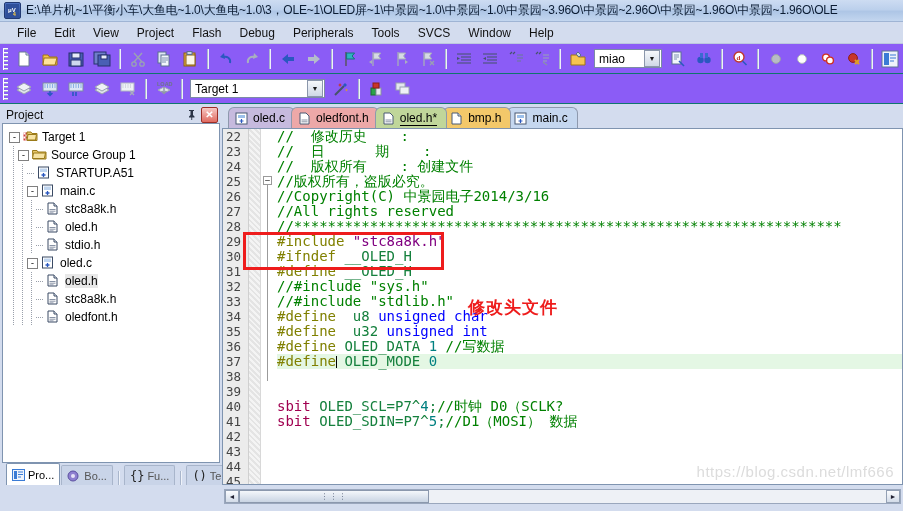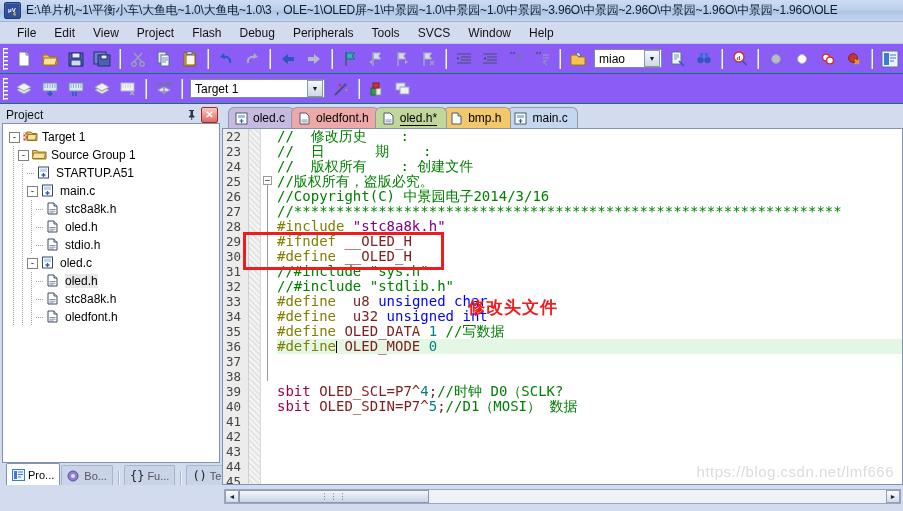--- a/index.html
+++ b/index.html
@@ -212,21 +212,21 @@
     font-family:"DejaVu Sans Mono", monospace;
     font-size:14px;color:#000;
   }
   .cl.hl{background:#e4f7e4;}
   .cmt{color:#008000;}
   .kw{color:#808000;}
   .kw2{color:#0000ff;}
   .str{color:#800080;}
   .num{color:#008080;}
   .sbit{color:#a00050;}
-  .plain{color:#7f1d1d;}
+  .plain{color:#15803d;}
   .caret{display:inline-block;width:1px;height:12px;background:#000;
     vertical-align:-2px;margin:0 -0.5px;}
 
   .redbox{
     position:absolute;border:3px solid #ee1c1c;
     pointer-events:none;
   }
   .redlabel{
     position:absolute;color:#ee1c1c;font-size:17px;
     font-family:"DejaVu Sans", sans-serif;font-weight:bold;
@@ -883,20 +883,21 @@
         <div class="foldcol">
           <div class="foldbox" style="left:2px;top:47px;">−</div>
           <div class="foldline" style="top:56px;height:196px;"></div>
         </div>
         <div class="code">
             <div class="cl"><span class="cmt">//  修改历史    :</span></div>
             <div class="cl"><span class="cmt">//  日      期    :</span></div>
             <div class="cl"><span class="cmt">//  版权所有    : 创建文件</span></div>
             <div class="cl"><span class="cmt">//版权所有，盗版必究。</span></div>
             <div class="cl"><span class="cmt">//Copyright(C) 中景园电子2014/3/16</span></div>
+            <div class="cl"><span class="cmt">//All rights reserved</span></div>
             <div class="cl"><span class="cmt">//*****************************************************************</span></div>
             <div class="cl"><span class="kw">#include </span><span class="str">"stc8a8k.h"</span></div>
             <div class="cl"><span class="kw">#ifndef</span><span class="plain"> __OLED_H</span></div>
             <div class="cl"><span class="kw">#define</span><span class="plain"> __OLED_H</span></div>
             <div class="cl"><span class="cmt">//#include "sys.h"</span></div>
             <div class="cl"><span class="cmt">//#include "stdlib.h"</span></div>
             <div class="cl"><span class="kw">#define</span><span class="plain">  u8 </span><span class="kw2">unsigned char</span></div>
             <div class="cl"><span class="kw">#define</span><span class="plain">  u32 </span><span class="kw2">unsigned int</span></div>
             <div class="cl"><span class="kw">#define</span><span class="plain"> OLED_DATA </span><span class="num">1</span><span class="plain"> </span><span class="cmt">//写数据</span></div>
             <div class="cl hl"><span class="kw">#define</span><span class="caret"></span><span class="kw"></span><span class="plain"> OLED_MODE </span><span class="num">0</span></div>

